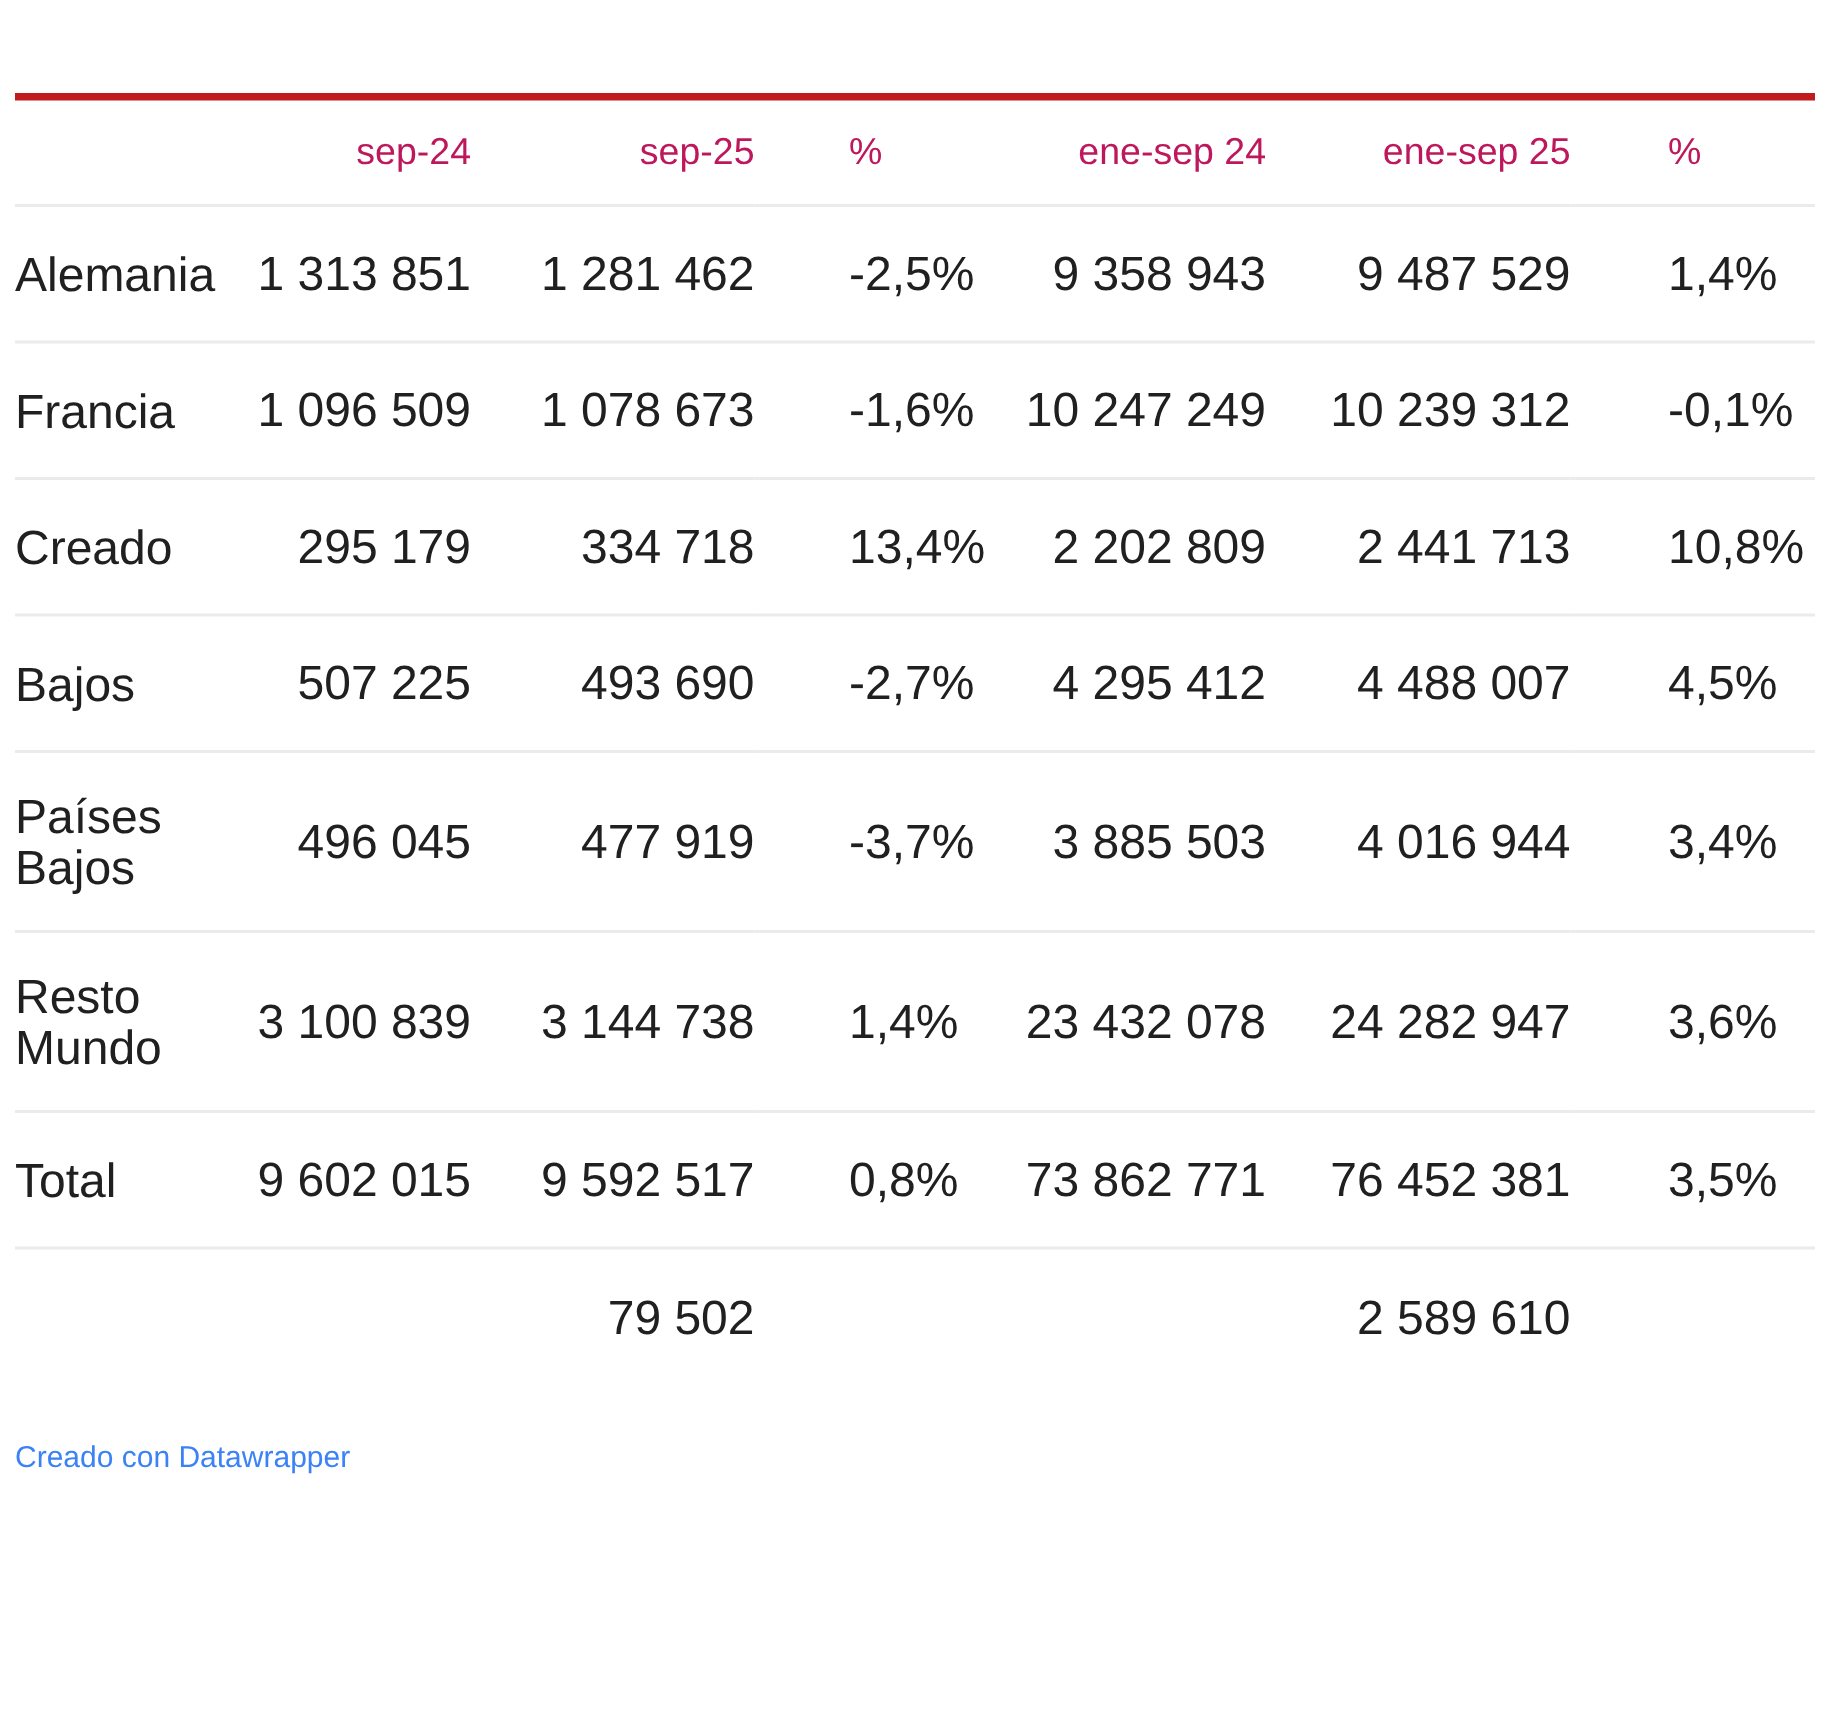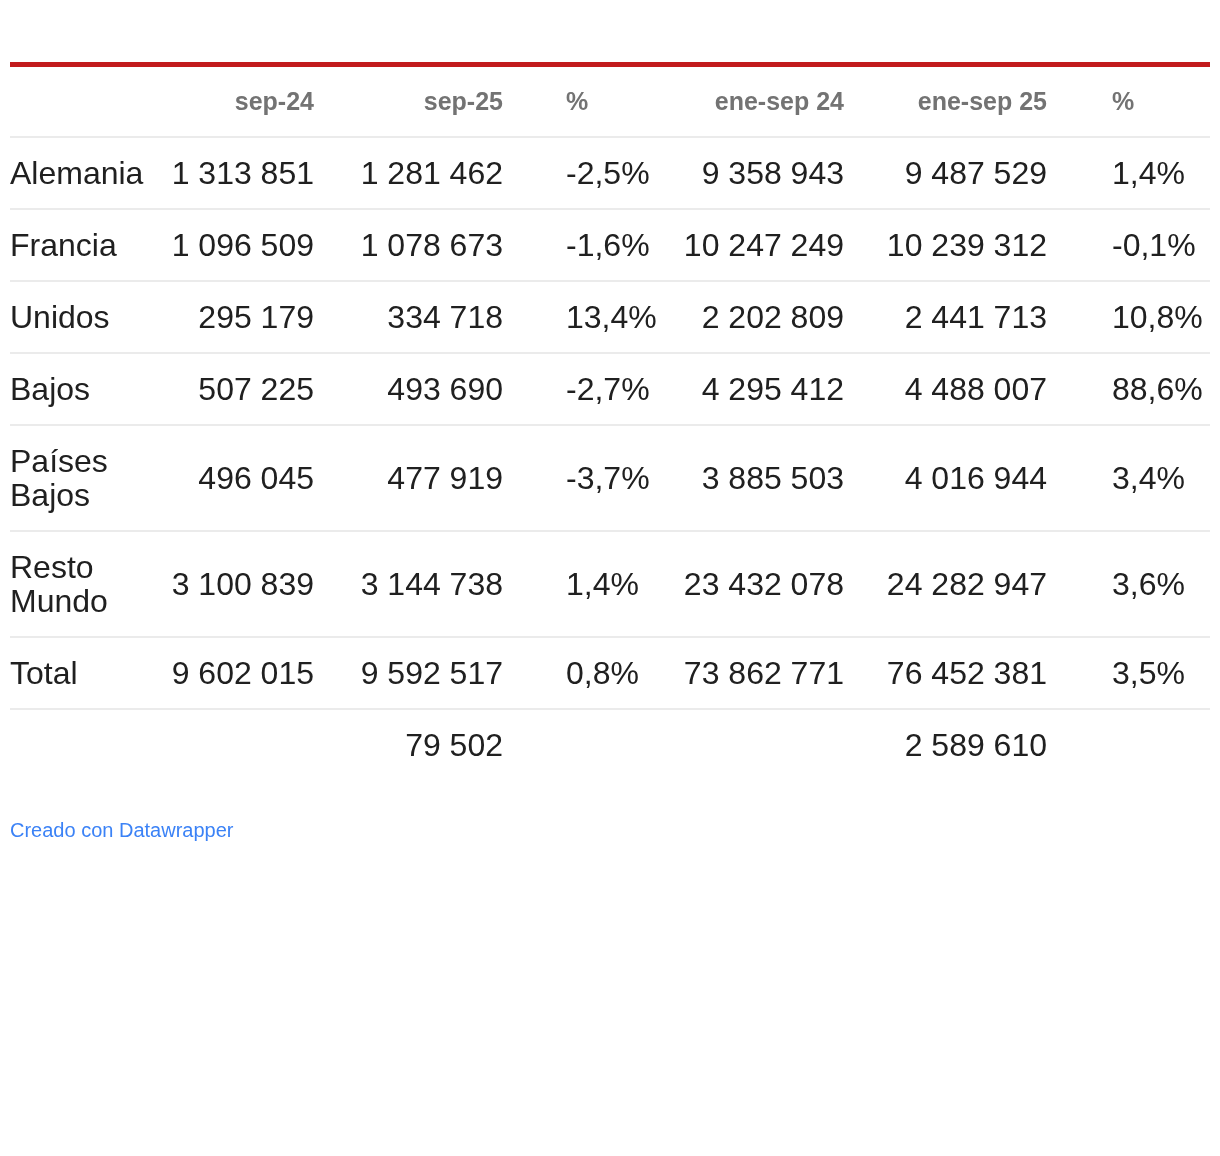--- a/index.html
+++ b/index.html
@@ -30,34 +30,34 @@
   col.c-label { width: 160px; }
   col.c-n1    { width: 144px; }
   col.c-n2    { width: 189px; }
   col.c-p1    { width: 157px; }
   col.c-n3    { width: 184px; }
   col.c-n4    { width: 203px; }
   col.c-p2    { width: 163px; }
 
   thead th {
     height: 69px;
-    font-weight: 700;
+    font-weight: 400;
     font-size: 25px;
-    color: #737373;
+    color: #be185d;
     vertical-align: middle;
     border-bottom: 2px solid #ebebeb;
     padding: 0;
   }
   tbody td {
     font-size: 32px;
     vertical-align: middle;
     padding: 0;
   }
-  tbody tr.single { height: 72px; }
-  tbody tr.tall   { height: 106px; }
+  tbody tr.single { height: 91px; }
+  tbody tr.tall   { height: 120px; }
   tbody tr:not(:first-child) td { border-top: 2px solid #ebebeb; }
 
   .label { text-align: left; line-height: 34px; }
   .num   { text-align: right; }
   .pct   { text-align: left; }
   .p1    { padding-left: 63px; }
   .p2    { padding-left: 65px; }
 
   .footer-credit {
     margin: 38px 0 0 10px;
@@ -109,36 +109,36 @@
       <tr class="single">
         <td class="label">Francia</td>
         <td class="num">1 096 509</td>
         <td class="num">1 078 673</td>
         <td class="pct p1">-1,6%</td>
         <td class="num">10 247 249</td>
         <td class="num">10 239 312</td>
         <td class="pct p2">-0,1%</td>
       </tr>
       <tr class="single">
-        <td class="label">Unidos</td>
+        <td class="label">Creado</td>
         <td class="num">295 179</td>
         <td class="num">334 718</td>
         <td class="pct p1">13,4%</td>
         <td class="num">2 202 809</td>
         <td class="num">2 441 713</td>
         <td class="pct p2">10,8%</td>
       </tr>
       <tr class="single">
         <td class="label">Bajos</td>
         <td class="num">507 225</td>
         <td class="num">493 690</td>
         <td class="pct p1">-2,7%</td>
         <td class="num">4 295 412</td>
         <td class="num">4 488 007</td>
-        <td class="pct p2">88,6%</td>
+        <td class="pct p2">4,5%</td>
       </tr>
       <tr class="tall">
         <td class="label">Países Bajos</td>
         <td class="num">496 045</td>
         <td class="num">477 919</td>
         <td class="pct p1">-3,7%</td>
         <td class="num">3 885 503</td>
         <td class="num">4 016 944</td>
         <td class="pct p2">3,4%</td>
       </tr>

